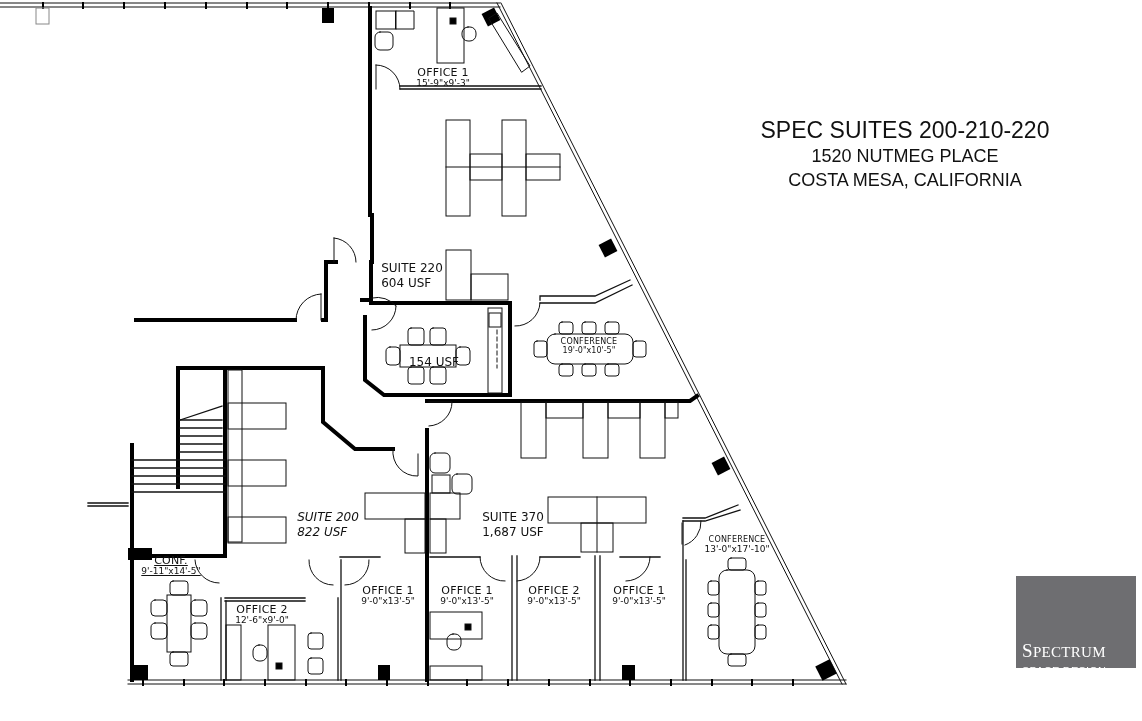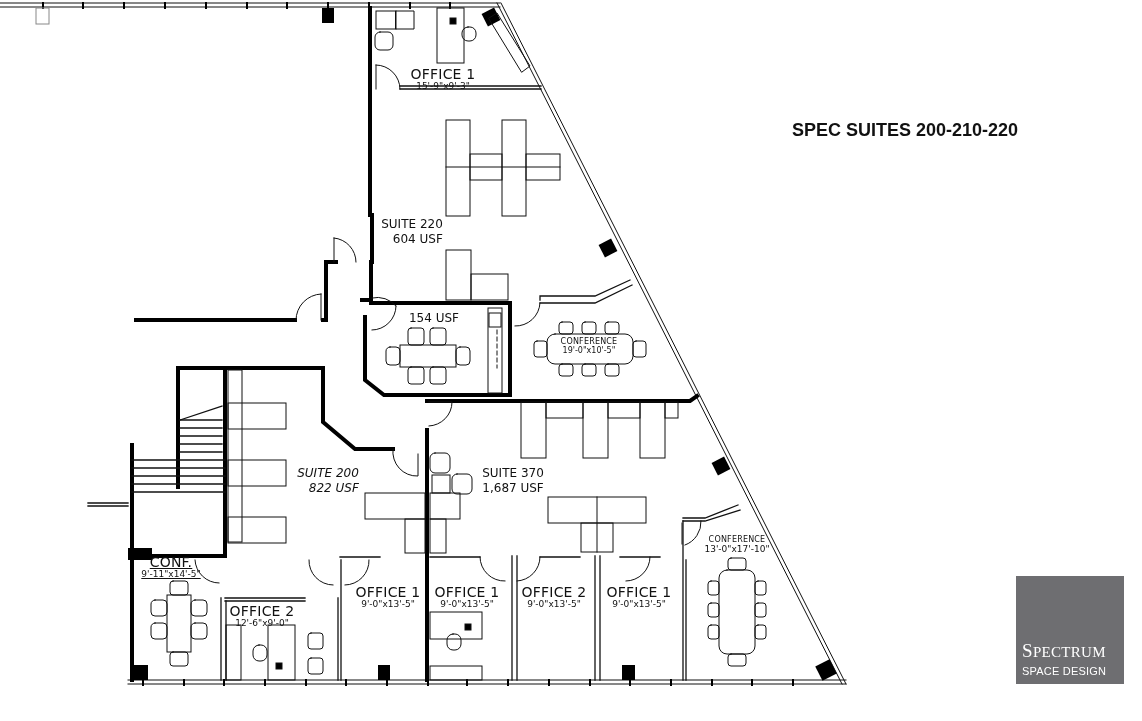--- a/index.html
+++ b/index.html
@@ -1,26 +1,26 @@
 <!DOCTYPE html>
 <html><head>
 <meta charset="utf-8">
 <style>
   html, body { margin: 0; padding: 0; background: #ffffff; }
   body { width: 1142px; height: 721px; position: relative; overflow: hidden; font-family: "Liberation Sans", sans-serif; }
   #plan { position: absolute; left: 0; top: 0; width: 1142px; height: 721px; }
   .lbl { position: absolute; font-family: "DejaVu Sans", sans-serif; color: #111; text-align: center; line-height: 1.1; white-space: nowrap; transform: translateX(-50%); }
-  .lbl .t { display: block; font-size: 14px; letter-spacing: 0.2px; }
+  .lbl .t { display: block; font-size: 11px; letter-spacing: 0.2px; }
   .lbl .d { display: block; font-size: 9px; }
-  .suite { position: absolute; font-family: "DejaVu Sans", sans-serif; color: #111; text-align: right; line-height: 1.25; white-space: nowrap; transform: translateX(-50%); font-size: 12px; }
+  .suite { position: absolute; font-family: "DejaVu Sans", sans-serif; color: #111; text-align: left; line-height: 1.25; white-space: nowrap; transform: translateX(-50%); font-size: 12px; margin-top: 44px; }
   .suite span { display: block; }
   .title-block { position: absolute; left: 905px; top: 116px; transform: translateX(-50%); text-align: center; color: #111; font-family: "Liberation Sans", sans-serif; white-space: nowrap; }
-  .title-block .h1 { font-size: 18px; line-height: 28px; font-weight: bold; }
+  .title-block .h1 { font-size: 23px; line-height: 28px; }
   .title-block .h2 { font-size: 18px; line-height: 24px; }
-  .logo { position: absolute; left: 1016px; top: 576px; width: 108px; height: 108px; background: #6e6e71; }
+  .logo { position: absolute; left: 1016px; top: 576px; width: 108px; height: 92px; background: #6e6e71; padding-left: 12px; }
   .logo .brand { position: absolute; left: 6px; top: 64px; color: #fff; font-family: "Liberation Serif", serif; font-size: 15px; letter-spacing: 0.3px; }
   .logo .brand .big { font-size: 19px; }
   .logo .sub { position: absolute; left: 6px; top: 89px; color: #fff; font-family: "Liberation Sans", sans-serif; font-size: 11px; letter-spacing: 0.2px; }
 </style>
 </head>
 <body>
 
 <svg id="plan" viewBox="0 0 1142 721" xmlns="http://www.w3.org/2000/svg">
   <g fill="none" stroke="#000" stroke-linecap="square">
 
@@ -250,20 +250,22 @@
       <rect x="253" y="645" width="14" height="16" rx="6"></rect>
       <rect x="276" y="663" width="6" height="6" fill="#000"></rect>
       <rect x="308" y="633" width="15" height="16" rx="3"></rect>
       <rect x="308" y="658" width="15" height="16" rx="3"></rect>
     </g>
   </g>
 </svg>
 
 <div class="title-block">
   <div class="h1">SPEC SUITES 200-210-220</div>
+  <div class="h2">1520 NUTMEG PLACE</div>
+  <div class="h2">COSTA MESA, CALIFORNIA</div>
 </div>
 
 <div class="suite" style="left:412px; top:217px;">
   <span>SUITE 220</span>
   <span>604 USF</span>
 </div>
 <div class="suite" style="left:328px; top:466px;font-style:italic;">
   <span>SUITE 200</span>
   <span>822 USF</span>
 </div>

